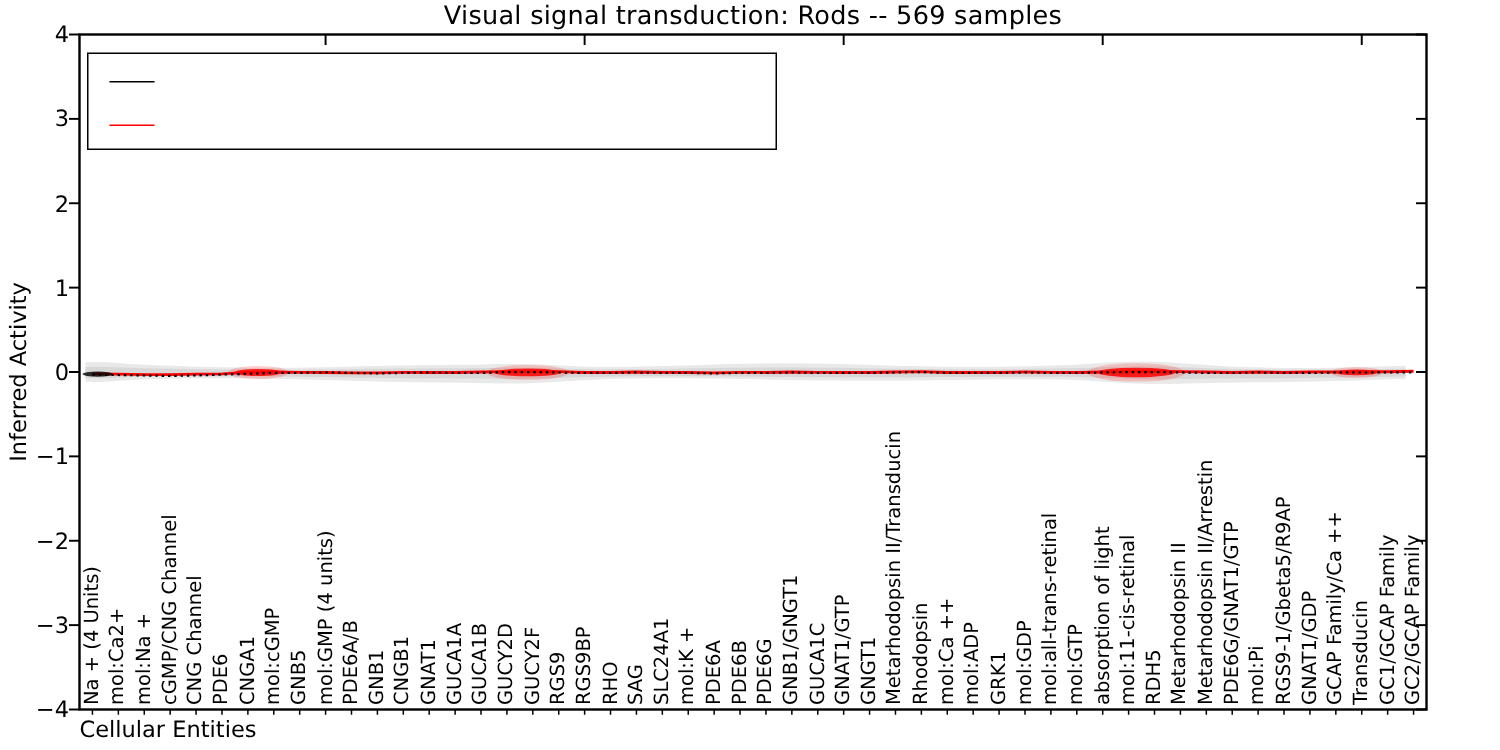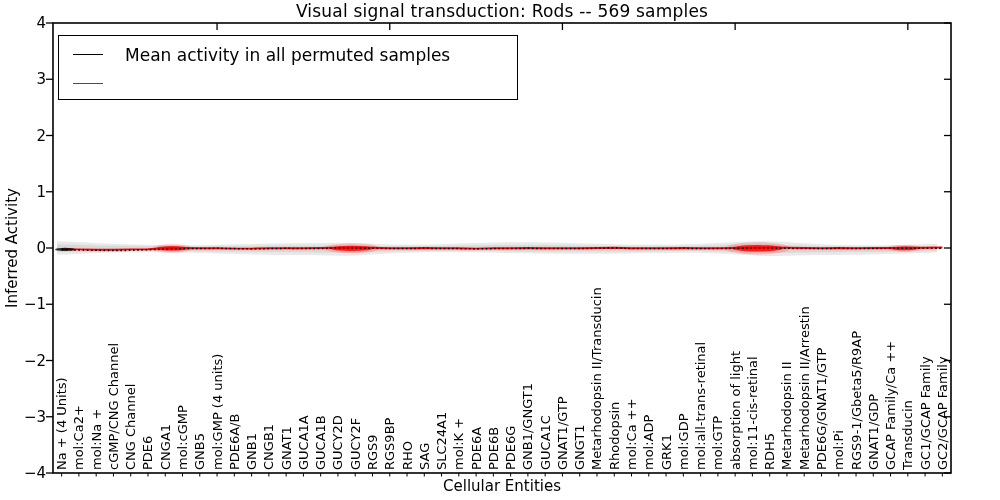--- a/index.html
+++ b/index.html
@@ -4,21 +4,21 @@
 <style>
   html,body{margin:0;padding:0;}
   body{
     width:1000px;height:500px;background:#ffffff;overflow:hidden;
     font-family:"DejaVu Sans","Liberation Sans",sans-serif;color:#000;
   }
   .figure{position:relative;width:1000px;height:500px;background:#fff;}
   svg.plot{position:absolute;left:0;top:0;width:1000px;height:500px;}
   .title{position:absolute;left:53px;width:898px;top:1px;text-align:center;font-size:17px;letter-spacing:0.2px;}
   .ylabel{position:absolute;left:12px;top:248px;transform:translate(-50%,-50%) rotate(-90deg);font-size:15px;white-space:nowrap;}
-  .xlabel{position:absolute;left:53px;width:898px;top:477px;text-align:center;font-size:15px;}
+  .xlabel{position:absolute;left:53px;width:898px;top:477px;font-size:15px;}
   .yticklabel{position:absolute;left:3px;width:43px;text-align:right;font-size:15px;line-height:16px;}
   .xticklabel{
     position:absolute;transform:rotate(-90deg);transform-origin:0 0;
     font-size:13px;line-height:13.5px;white-space:nowrap;letter-spacing:0px;
   }
   .legend{
     position:absolute;left:58px;top:35px;width:460px;height:65px;box-sizing:border-box;
     border:1.8px solid #000;background:#fff;padding:4px 0 0 14px;
   }
   .legend-row{display:flex;align-items:center;height:29px;}
@@ -188,20 +188,19 @@
       <div class="xticklabel" style="left: 866.788px; top: 470px;">GNAT1/GDP</div>
       <div class="xticklabel" style="left: 884.058px; top: 470px;">GCAP Family/Ca ++</div>
       <div class="xticklabel" style="left: 901.327px; top: 470px;">Transducin</div>
       <div class="xticklabel" style="left: 918.596px; top: 470px;">GC1/GCAP Family</div>
       <div class="xticklabel" style="left: 935.865px; top: 470px;">GC2/GCAP Family</div>
     </div>
 
   <div class="legend">
     <div class="legend-row">
       <span class="legend-line" id="legend-line-0" style="border-top-color: rgb(0, 0, 0);"></span>
-      <span class="legend-label">Mean activity in all permuted samples</span>
     </div>
     <div class="legend-row">
       <span class="legend-line" id="legend-line-1" style="border-top-color: rgb(255, 0, 0);"></span>
     </div>
   </div>
 
 </div>
 
 </body></html>

